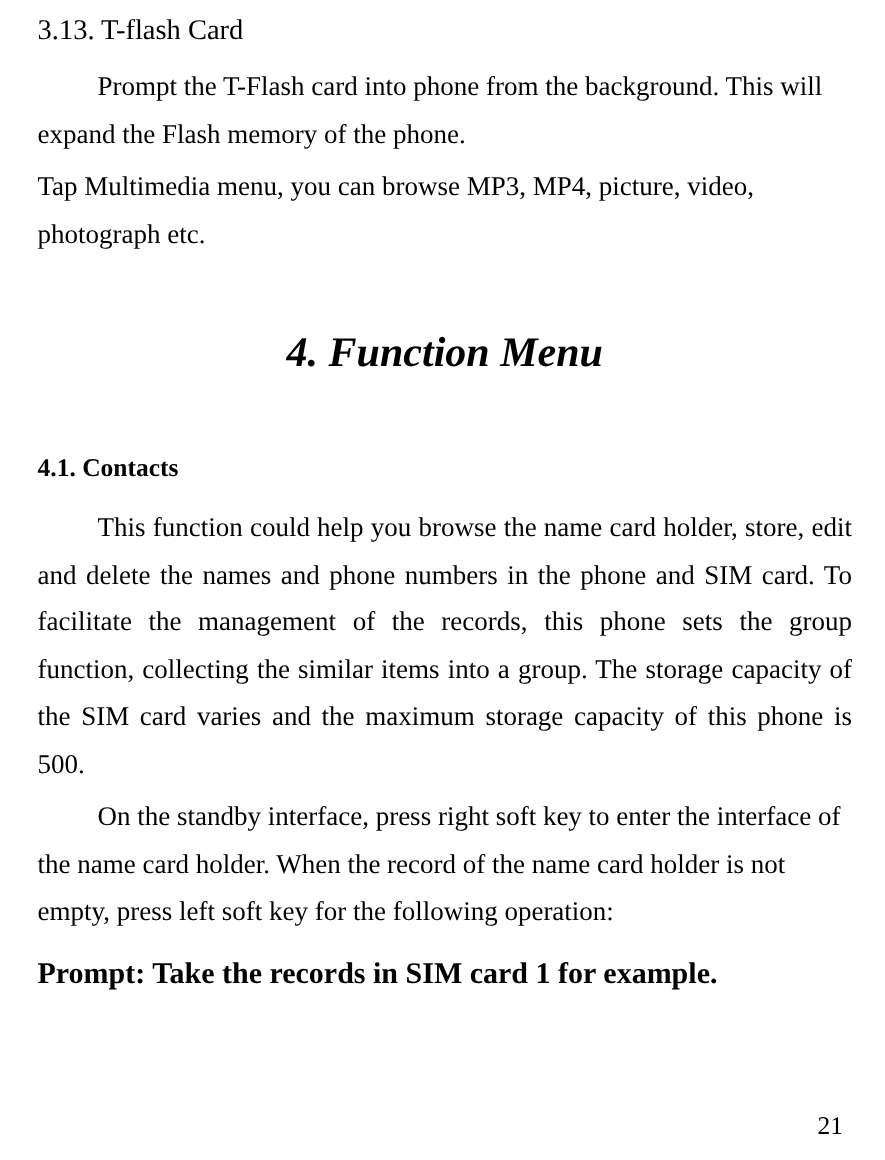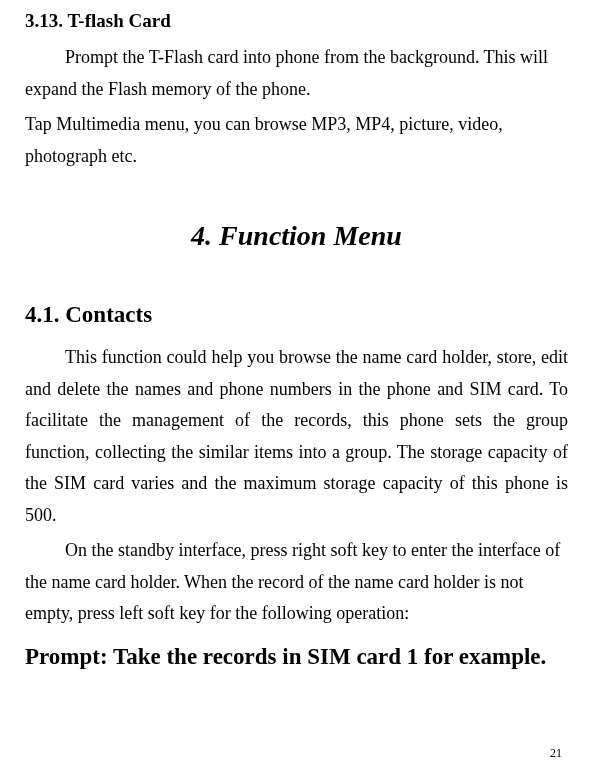--- a/index.html
+++ b/index.html
@@ -11,57 +11,57 @@
       width: 590px;
       height: 773px;
       background: #ffffff;
       font-family: "Times New Roman", Times, serif;
       color: #000000;
       padding: 10px 22px 10px 25px;
       position: relative;
     }
     .section-heading {
       font-size: 19px;
-      font-weight: bold;
+      font-weight: normal;
       margin-bottom: 10px;
     }
     .paragraph {
       font-size: 18px;
       line-height: 1.75;
       margin-bottom: 4px;
     }
     .paragraph-indent {
       text-indent: 40px;
     }
     .chapter-heading {
       font-size: 28px;
       font-weight: bold;
       text-align: center;
       margin-top: 48px;
       margin-bottom: 50px;
       font-style: italic;
     }
     .subsection-heading {
-      font-size: 23px;
+      font-size: 17px;
       font-weight: bold;
       margin-bottom: 14px;
     }
     .justified {
       text-align: justify;
     }
     .prompt {
-      font-size: 23px;
+      font-size: 20px;
       font-weight: bold;
       margin-top: 14px;
     }
     .page-number {
       position: absolute;
       bottom: 12px;
       right: 28px;
-      font-size: 12px;
+      font-size: 17px;
     }
   </style>
 </head>
 <body>
 
 <div class="section-heading">3.13. T-flash Card</div>
 
 <div class="paragraph paragraph-indent">Prompt the T-Flash card into phone from the background. This will expand the Flash memory of the phone.</div>
 
 <div class="paragraph">Tap Multimedia menu, you can browse MP3, MP4, picture, video, photograph etc.</div>

